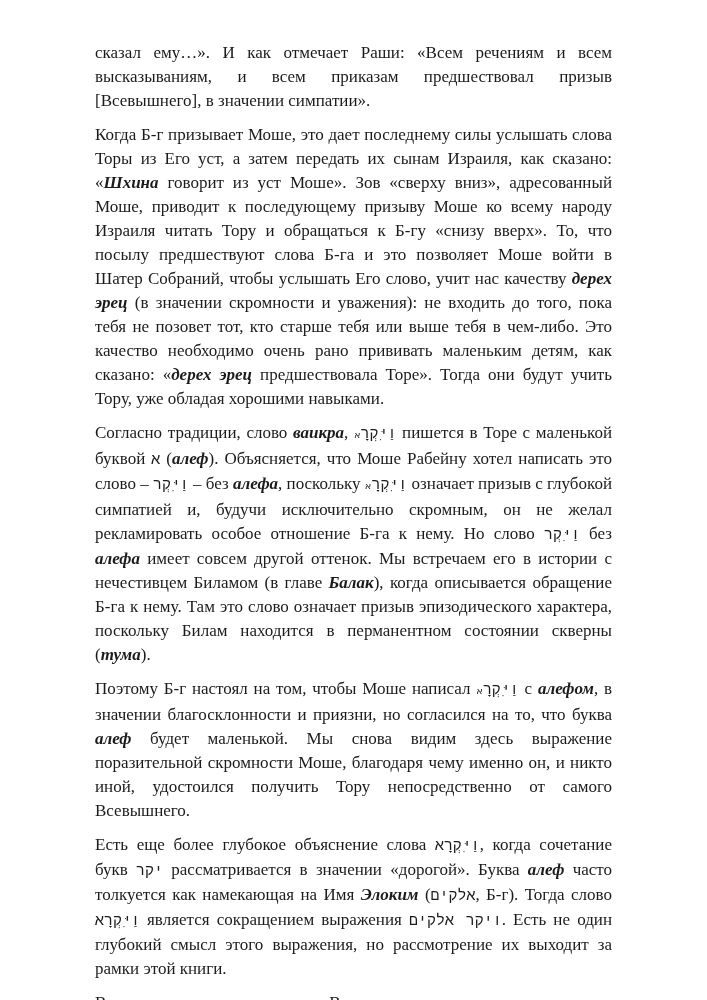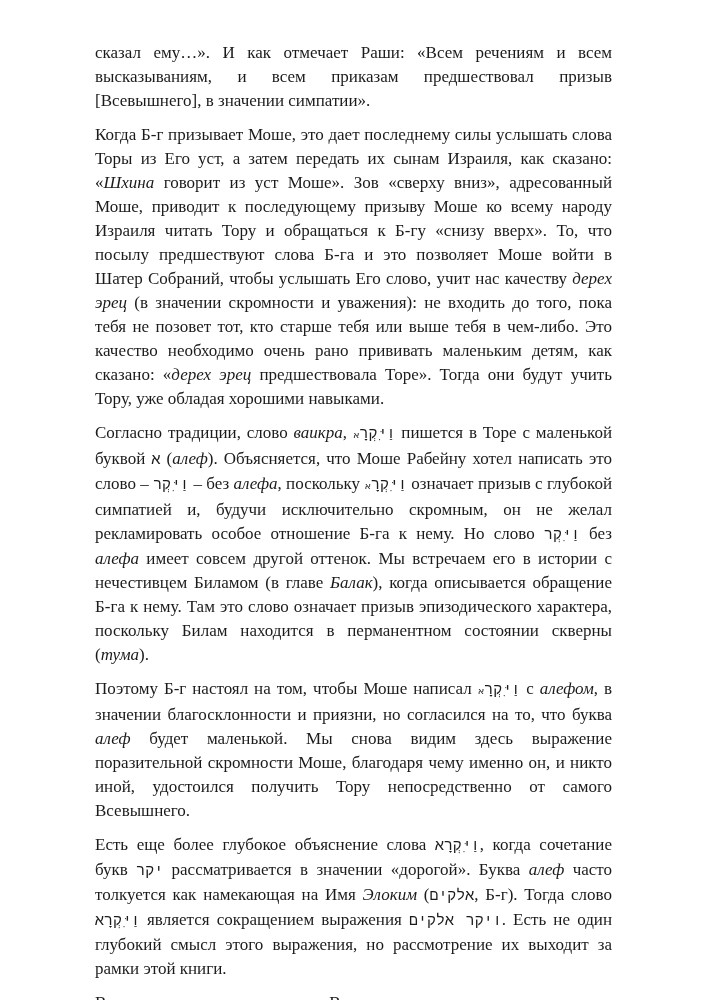--- a/index.html
+++ b/index.html
@@ -16,21 +16,21 @@
     padding: 41px 95px 8px 95px;
     font-family: "Liberation Serif", "DejaVu Serif", serif;
     font-size: 17px;
     line-height: 24px;
     color: #1b1b1b;
   }
   .para {
     margin: 0 0 10px 0;
     text-align: justify;
   }
-  .run-i { font-style: italic; }
+  .run-i { font-style: italic; font-weight: bold; }
   .run-he {
     font-family: Liberation Mono, monospace;
     font-size: 0.88em;
   }
   .run-he-small {
     font-family: "DejaVu Sans", "DejaVu Serif", serif;
     font-size: 0.58em;
   }
 </style>
 </head>

